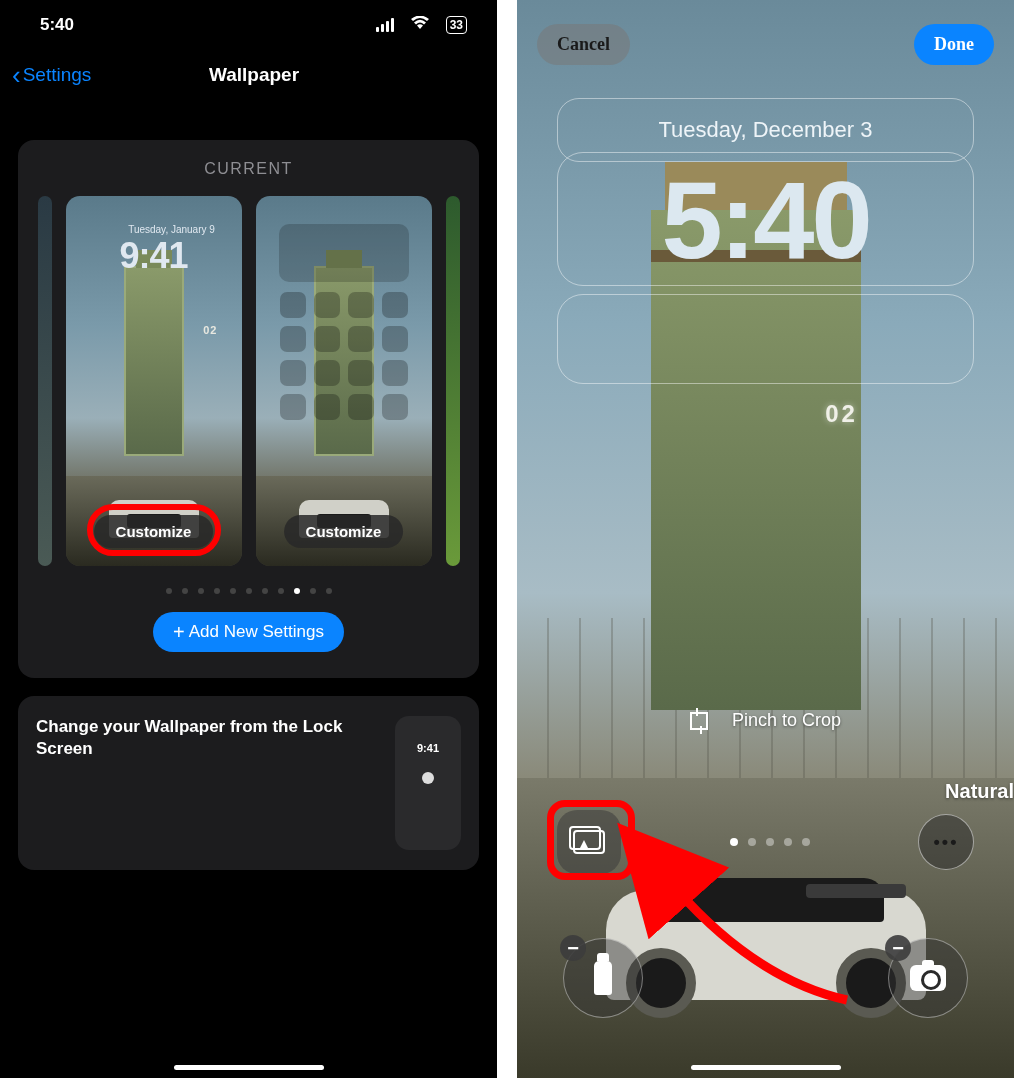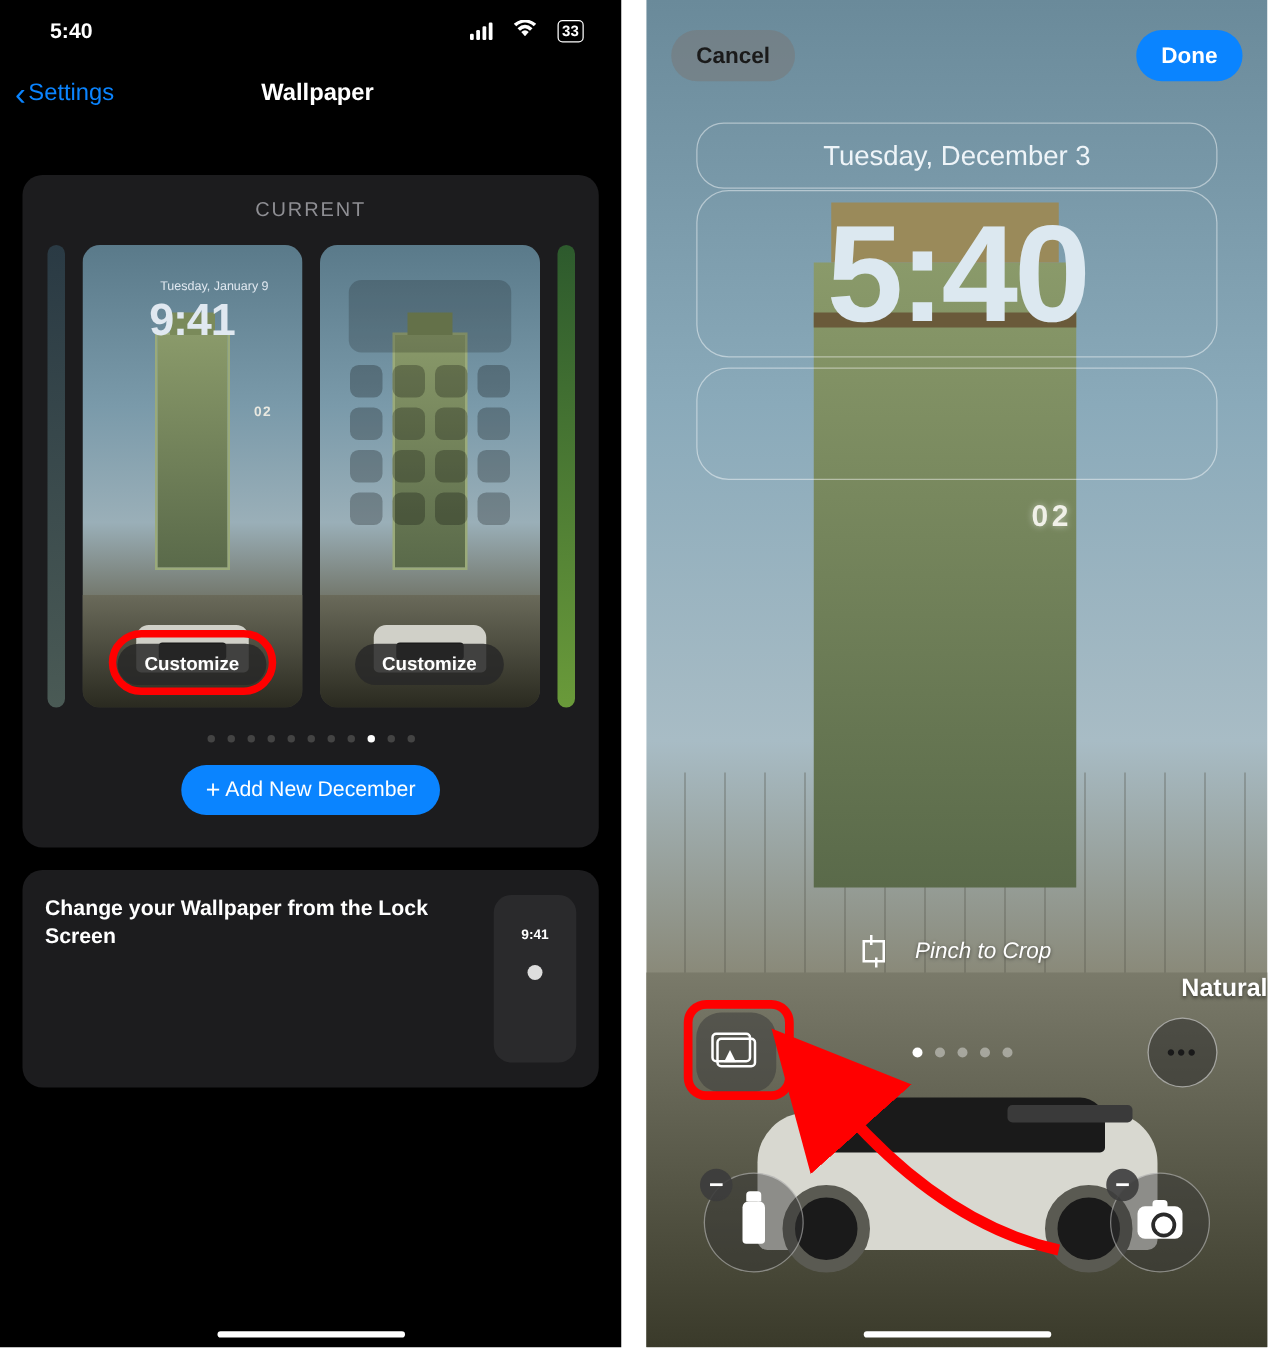--- a/index.html
+++ b/index.html
@@ -147,42 +147,42 @@
   .car-body{ position:absolute; bottom:18px; left:0; right:0; height:110px; background:#d8d8d0; border-radius:40px 40px 8px 8px; }
   .car-window{ position:absolute; bottom:96px; left:42px; right:42px; height:44px; background:#1a1a1a; border-radius:20px 20px 4px 4px; }
   .car-spoiler{ position:absolute; bottom:120px; right:20px; width:100px; height:14px; background:#3a3a3a; border-radius:4px; }
   .car-wheel{ position:absolute; bottom:0; width:70px; height:70px; background:#1a1a1a; border-radius:50%; border:10px solid #5a5a52; }
   .car-wheel.wl{ left:20px; } .car-wheel.wr{ right:20px; }
 
   .top-bar {
     position:absolute; top:24px; left:0; right:0; display:flex; justify-content:space-between;
     padding:0 20px;
   }
-  .pill-btn { border:none; border-radius:22px; padding:10px 20px; font-size:18px; font-weight:600; }
+  .pill-btn { border:none; border-radius:22px; padding:10px 20px; font-size:18px; font-weight:600;font-family:Liberation Serif, serif; }
   .cancel-btn{ background:rgba(120,120,120,0.55); color:#1a1a1a; }
   .done-btn{ background:#0a84ff; color:#fff; }
   .ls-date-wrap {
-    position:absolute; top:98px; left:40px; right:40px; height:53px;
+    position:absolute; top:98px; left:40px; right:40px; height:64px;
     border:1.5px solid rgba(255,255,255,0.45); border-radius:22px;
     display:flex; align-items:center; justify-content:center;
     color:#eef4f8; font-size:22px;
   }
   .ls-time-wrap{
     position:absolute; top:152px; left:40px; right:40px; height:134px;
     border:1.5px solid rgba(255,255,255,0.45); border-radius:26px;
     display:flex; align-items:center; justify-content:center;
     color:#dce8f0; font-size:110px; font-weight:600; letter-spacing:-3px;
   }
   .ls-widget-wrap{
     position:absolute; top:294px; left:40px; right:40px; height:90px;
     border:1.5px solid rgba(255,255,255,0.45); border-radius:26px;
   }
   .pinch-row{
-    position:absolute; top:750px; left:0; right:0; display:flex; justify-content:center; align-items:center; gap:24px;
-    color:#fff; font-size:18px; font-weight:500; text-shadow:0 1px 3px rgba(0,0,0,0.5);font-style:italic;
+    position:absolute; top:710px; left:0; right:0; display:flex; justify-content:center; align-items:center; gap:24px;
+    color:#fff; font-size:18px; font-weight:500; text-shadow:0 1px 3px rgba(0,0,0,0.5);
   }
   .crop-icon{ width:18px; height:18px; border:2px solid #fff; position:relative; }
   .crop-icon::before,.crop-icon::after{content:"";position:absolute;background:#fff;}
   .crop-icon::before{top:-6px;left:4px;width:2px;height:8px;}
   .crop-icon::after{bottom:-6px;right:4px;width:2px;height:8px;}
   .filter-label{
     position:absolute; top:780px; left:0; right:0; text-align:right;
     color:#fff; font-size:20px; font-weight:700; text-shadow:0 1px 3px rgba(0,0,0,0.5);
   }
   .bottom-controls{
@@ -316,21 +316,21 @@
         <span></span>
         <span></span>
         <span></span>
         <span class="active"></span>
         <span></span>
         <span></span>
     </div>
 
     <button class="add-wp-btn">
       <span class="plus-ic">+</span>
-      <span>Add New December</span>
+      <span>Add New Settings</span>
     </button>
   </div>
 
   <div class="card2">
     <div class="card2-text">
       <h3>Change your Wallpaper from the Lock Screen</h3>
     </div>
     <div class="mini-phone">
       <div class="mini-time">9:41</div>
       <div class="mini-dot"></div>

